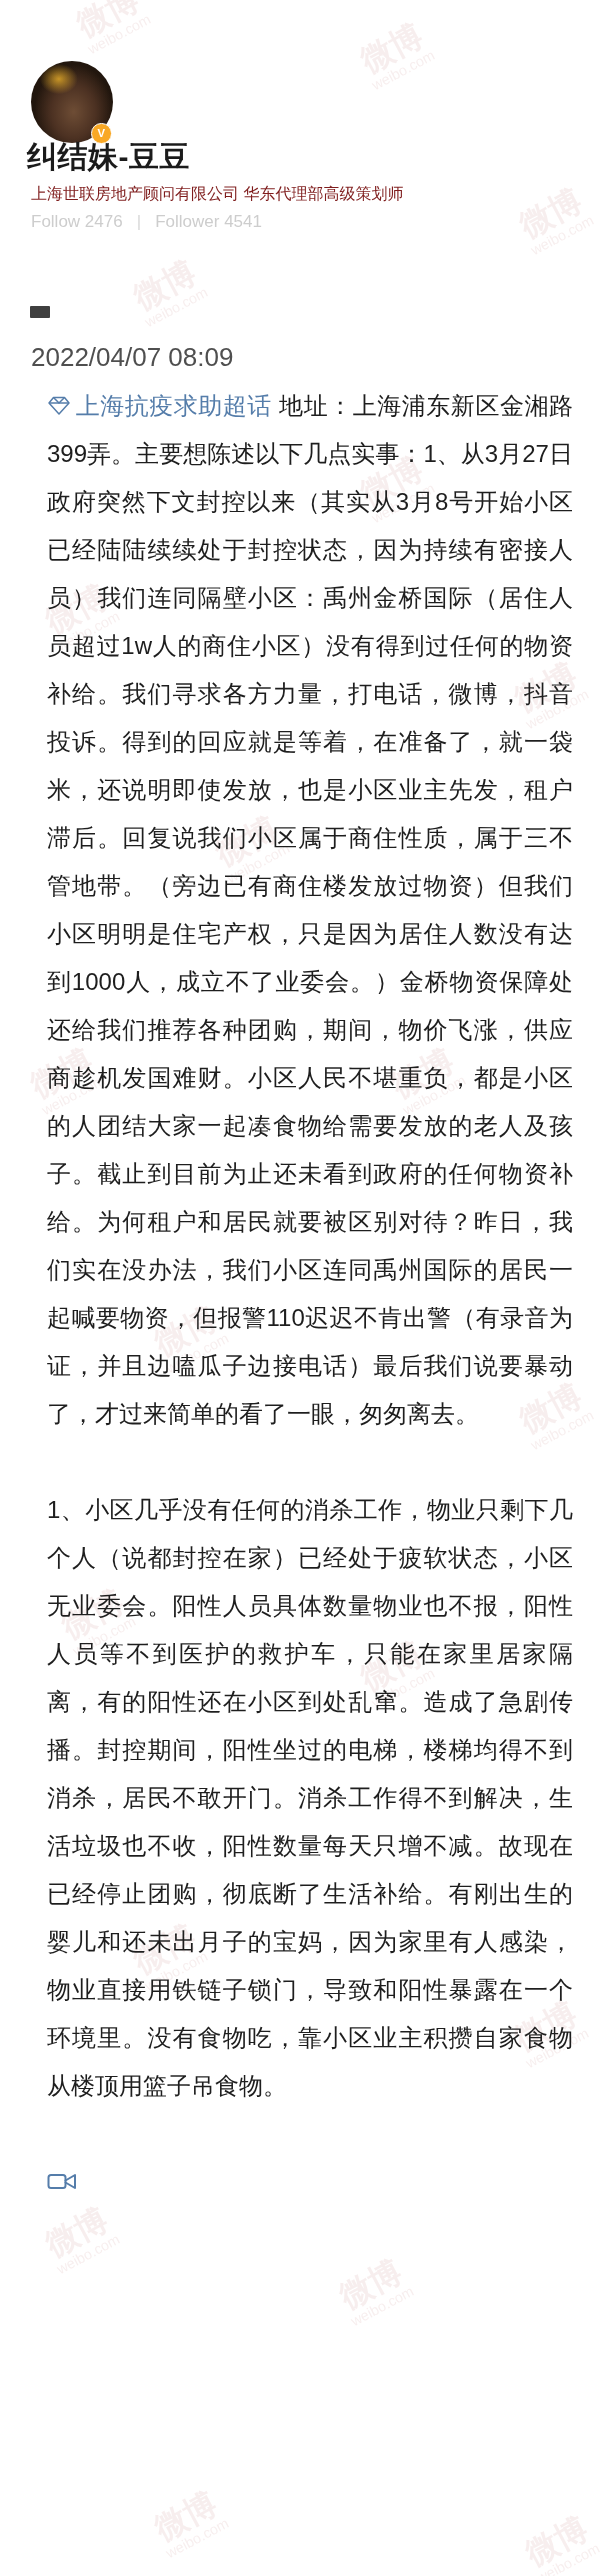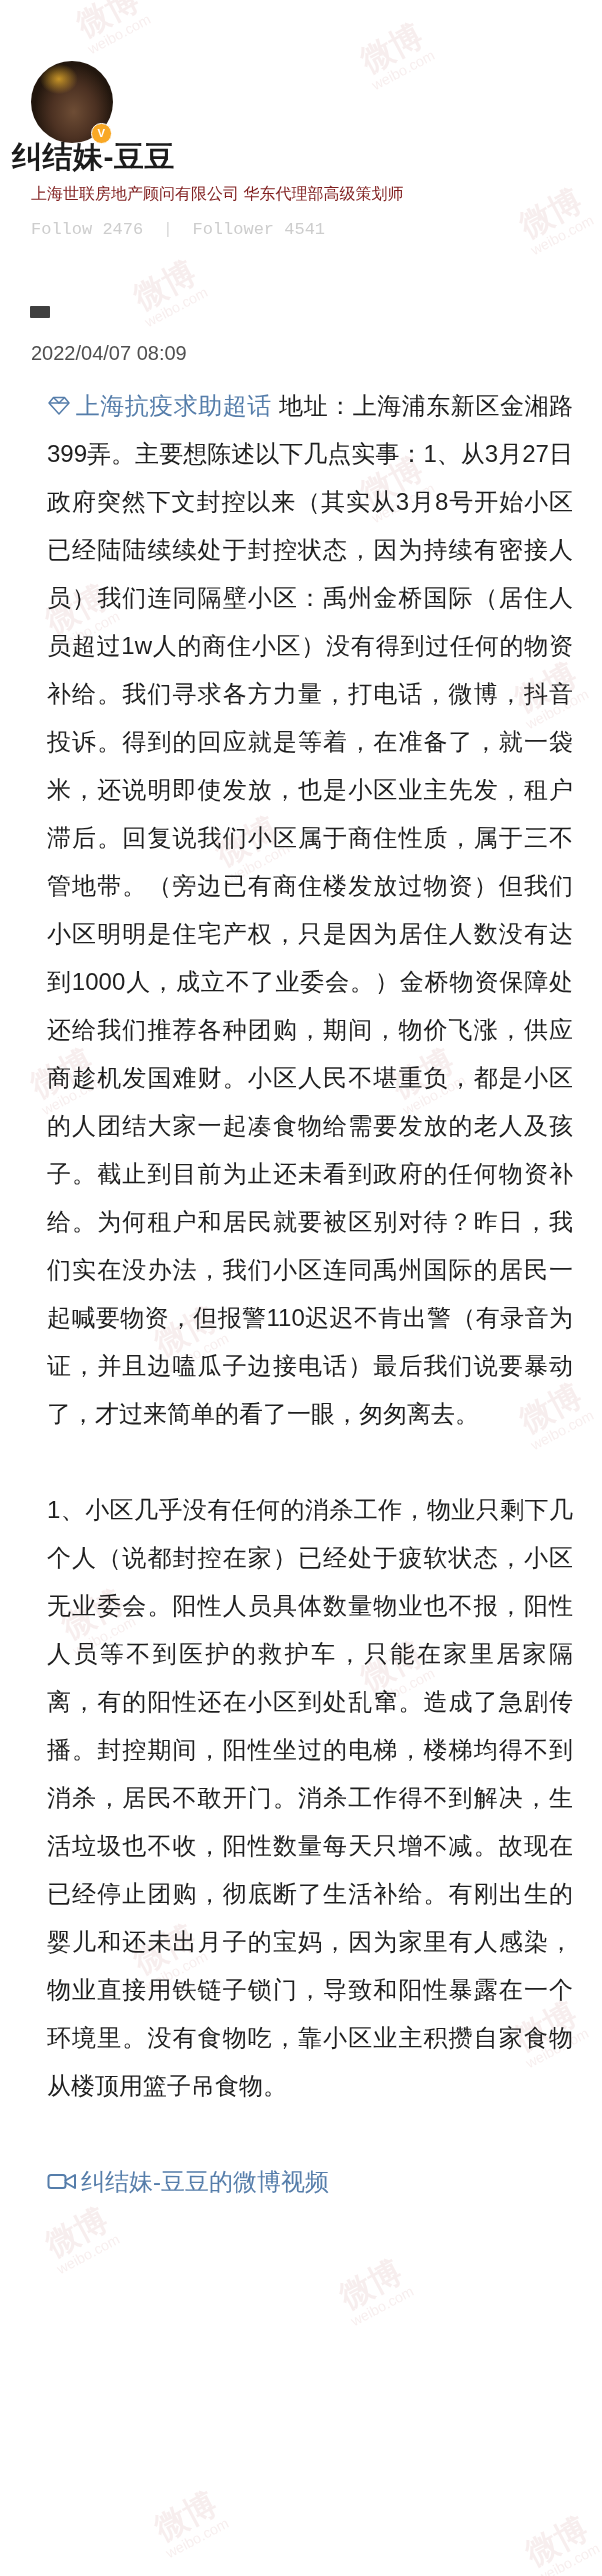--- a/index.html
+++ b/index.html
@@ -28,29 +28,29 @@
   
   .avatar{position:absolute;left:31px;top:61px;width:82px;height:82px;border-radius:50%;
     z-index:1;
     background:
       radial-gradient(27px 21.6px at 34% 22%, rgba(214,160,40,.9) 0%, rgba(214,160,40,0) 70%),
       radial-gradient(49px 59px at 52% 62%, #6e4d35 0%, #4c3122 45%, rgba(70,46,32,0) 80%),
       radial-gradient(72px 77px at 50% 45%, #2a1c12 0%, #191009 100%);}
   .v-badge{position:absolute;left:91px;top:123px;width:20.6px;height:20.6px;border-radius:50%;
     background:#f9a825;border:1.5px solid #fff;z-index:2;display:flex;align-items:center;
     justify-content:center;color:#fff;font-size:11.3px;font-weight:700;box-sizing:border-box;}
-  .p-name{position:absolute;left:12px;top:137px;z-index:1;font-size:30px;font-weight:700;
+  .p-name{position:absolute;left:27px;top:137px;z-index:1;font-size:30px;font-weight:700;
     color:#1b1b1b;letter-spacing:0.5px;}
   .p-desc{position:absolute;left:31px;top:184px;z-index:1;font-size:16px;color:#7f1d1d;}
-  .p-follow{position:absolute;left:31px;top:220px;z-index:1;font-size:17px;color:#cdcdcd;font-family:Liberation Mono, monospace;}
+  .p-follow{position:absolute;left:31px;top:212px;z-index:1;font-size:17px;color:#cdcdcd;}
   .p-follow .sep{margin:0 9.3px;color:#d8d8d8;}
 
   .dash{position:absolute;left:30px;top:306px;width:19.6px;height:12px;background:#3f3f3f;
     border-radius:1px;z-index:1;}
-  .post-date{position:absolute;left:31px;top:342px;z-index:1;font-size:20px;color:#4f4f4f;}
+  .post-date{position:absolute;left:31px;top:342px;z-index:1;font-size:26px;color:#4f4f4f;}
 
   
   .body{position:absolute;left:31px;top:382px;width:542px;z-index:1;font-size:24px;
     line-height:48px;color:#1e1e1e;text-align:justify;}
   .body p{margin:0 0 48px 16px;}
   .body p:last-child{margin-bottom:0;}
   .link{color:#557daa;}
   .ic{display:inline-block;vertical-align:-3.1px;margin-right:4.1px;}
 </style>
 </head>
@@ -171,18 +171,18 @@
     </p>
     <p>
       <span>1、小区几乎没有任何的消杀工作，物业只剩下几个人（说都封控在家）已经处于疲软状态，小区无业委会。阳性人员具体数量物业也不报，阳性人员等不到医护的救护车，只能在家里居家隔离，有的阳性还在小区到处乱窜。造成了急剧传播。封控期间，阳性坐过的电梯，楼梯均得不到消杀，居民不敢开门。消杀工作得不到解决，生活垃圾也不收，阳性数量每天只增不减。故现在已经停止团购，彻底断了生活补给。有刚出生的婴儿和还未出月子的宝妈，因为家里有人感染，物业直接用铁链子锁门，导致和阳性暴露在一个环境里。没有食物吃，靠小区业主积攒自家食物从楼顶用篮子吊食物。</span>
     </p>
     <p>
       <a class="link"><svg class="ic" width="30" height="23" viewBox="0 0 60 44">
             <g fill="none" stroke="#557daa" stroke-width="4" stroke-linejoin="round" stroke-linecap="round">
               <rect x="3" y="9" width="34" height="26" rx="5"></rect>
               <path d="M37 20 L56 9 V35 L37 24"></path>
             </g>
-          </svg><span>纠结妹-豆豆的微博视频</span></a>
+          </svg></a>
     </p>
   </div>
 
 </div>
 
 
 </body></html>

